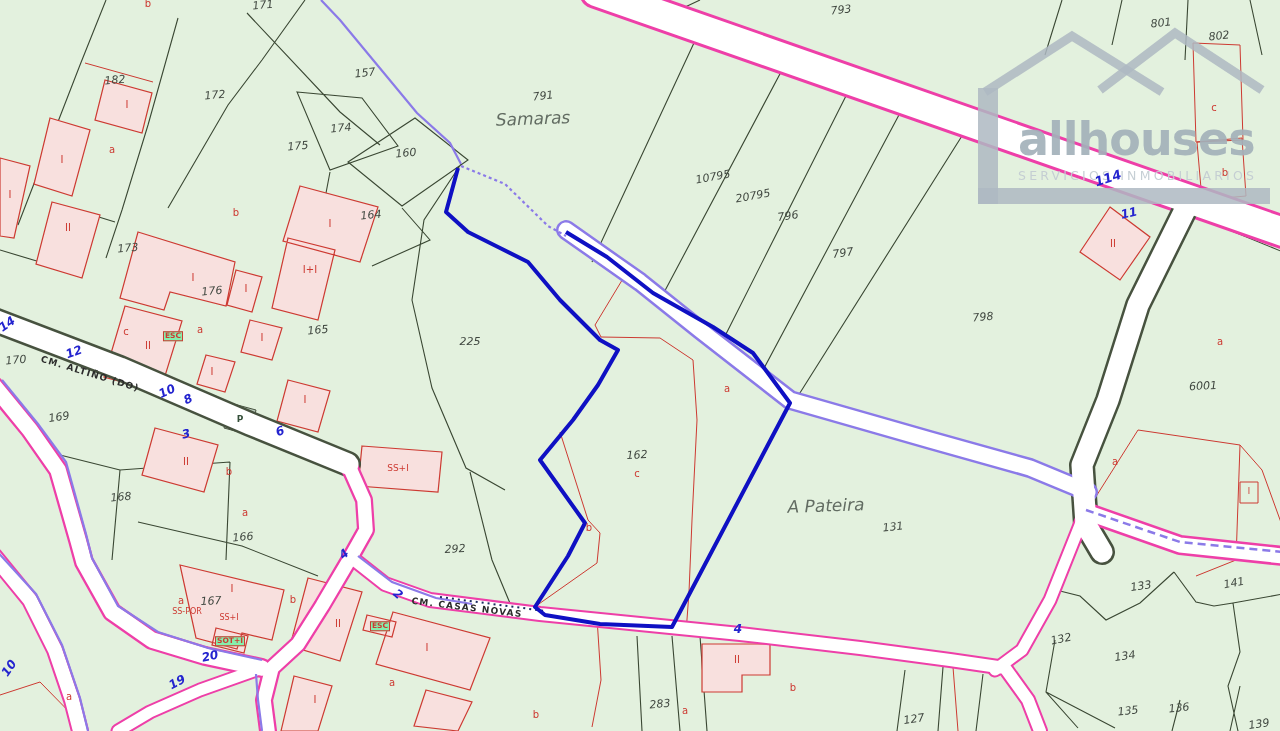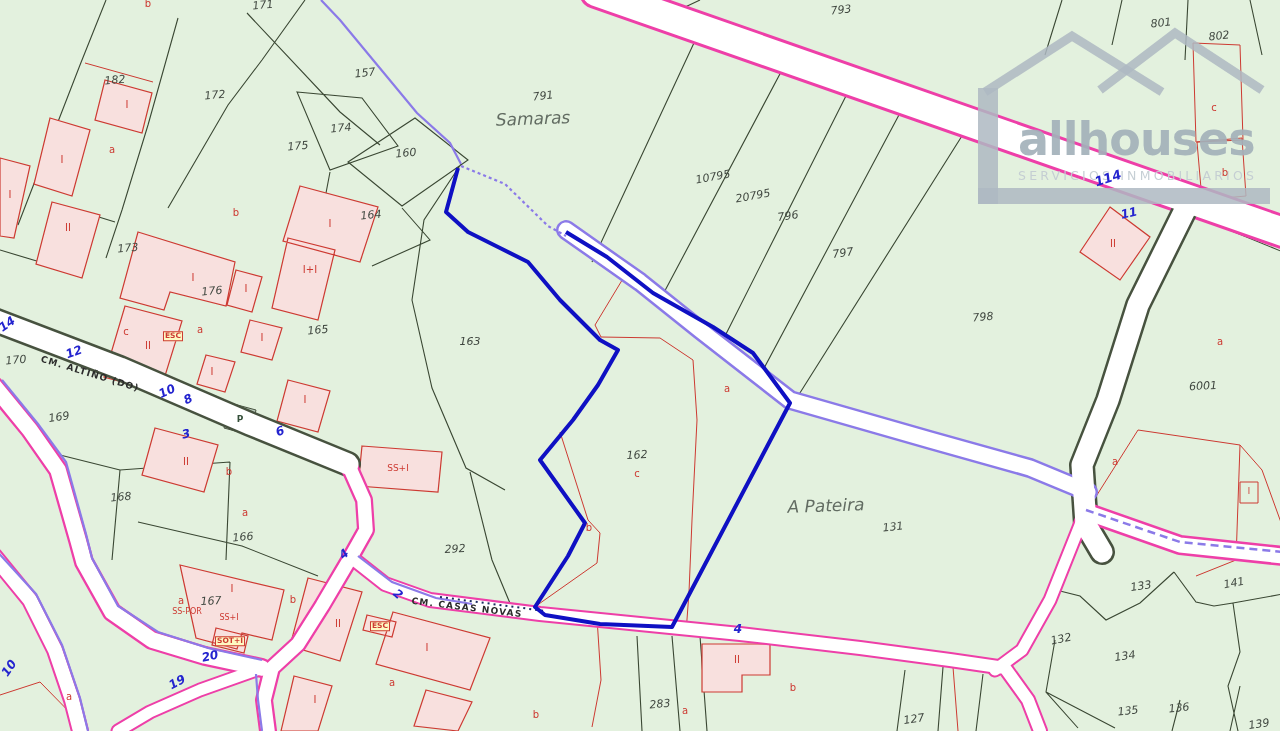--- a/index.html
+++ b/index.html
@@ -7,21 +7,21 @@
          overflow:hidden;font-family:"DejaVu Sans",sans-serif;}
   .stage svg{position:absolute;left:0;top:0;}
   .labels{position:absolute;left:0;top:0;width:100%;height:100%;pointer-events:none;}
   .lbl{position:absolute;line-height:1;white-space:nowrap;transform-origin:center;}
   .parcels{font-family:"DejaVu Sans",sans-serif;font-style:italic;font-size:11px;color:var(--parcel-text);}
   .places{font-family:"DejaVu Sans",sans-serif;font-style:italic;font-size:17px;color:var(--place-text);}
   .streets{font-family:"DejaVu Sans",sans-serif;font-style:italic;font-weight:700;font-size:12px;color:var(--street-number);}
   .buildings{font-family:"DejaVu Sans",sans-serif;font-size:10px;color:var(--red-text);}
   .reds{font-family:"DejaVu Sans",sans-serif;font-size:10px;color:var(--red-text);}
   .boxes{font-family:"DejaVu Sans",sans-serif;font-weight:700;font-size:7.5px;color:var(--red-text);
-         background:#fef9c3;border:1px solid var(--red-text);padding:0 1px;}
+         background:#86efac;border:1px solid var(--red-text);padding:0 1px;}
   .roadnames{font-family:"DejaVu Sans",sans-serif;font-weight:600;font-size:9px;color:#2c2c2c;letter-spacing:1.2px;}
   .special{font-family:"DejaVu Sans",sans-serif;font-weight:700;font-size:9px;color:#35503a;}
   
   .pline{stroke:var(--parcel-line);stroke-width:1.1;fill:none;}
   .rline{stroke:var(--red-line);stroke-width:1;fill:none;}
   .bldg{fill:var(--building-fill);stroke:var(--red-line);stroke-width:1.2;}
   .bldg-gray{fill:#bccdbd;stroke:var(--road-edge);stroke-width:1;}
   .edge-m{stroke:var(--road-magenta);fill:none;stroke-linejoin:round;stroke-linecap:round;}
   .edge-k{stroke:var(--road-edge);fill:none;stroke-linejoin:round;stroke-linecap:round;}
   .edge-v{stroke:var(--violet);fill:none;stroke-linejoin:round;stroke-linecap:round;}
@@ -118,21 +118,21 @@
       <span class="lbl parcels" style="left: 215px; top: 95px; transform: translate(-50%, -50%) rotate(-5deg);">172</span>
       <span class="lbl parcels" style="left: 365px; top: 73px; transform: translate(-50%, -50%) rotate(-6deg);">157</span>
       <span class="lbl parcels" style="left: 341px; top: 128px; transform: translate(-50%, -50%) rotate(-5deg);">174</span>
       <span class="lbl parcels" style="left: 298px; top: 146px; transform: translate(-50%, -50%) rotate(-5deg);">175</span>
       <span class="lbl parcels" style="left: 406px; top: 153px; transform: translate(-50%, -50%) rotate(-5deg);">160</span>
       <span class="lbl parcels" style="left: 371px; top: 215px; transform: translate(-50%, -50%) rotate(-5deg);">164</span>
       <span class="lbl parcels" style="left: 128px; top: 248px; transform: translate(-50%, -50%) rotate(-5deg);">173</span>
       <span class="lbl parcels" style="left: 212px; top: 291px; transform: translate(-50%, -50%) rotate(-5deg);">176</span>
       <span class="lbl parcels" style="left: 318px; top: 330px; transform: translate(-50%, -50%) rotate(-5deg);">165</span>
       <span class="lbl parcels" style="left: 16px; top: 360px; transform: translate(-50%, -50%) rotate(-5deg);">170</span>
-      <span class="lbl parcels" style="left: 470px; top: 341px; transform: translate(-50%, -50%);">163</span>
+      <span class="lbl parcels" style="left: 470px; top: 341px; transform: translate(-50%, -50%);">225</span>
       <span class="lbl parcels" style="left: 59px; top: 417px; transform: translate(-50%, -50%) rotate(-8deg);">169</span>
       <span class="lbl parcels" style="left: 121px; top: 497px; transform: translate(-50%, -50%) rotate(-5deg);">168</span>
       <span class="lbl parcels" style="left: 243px; top: 537px; transform: translate(-50%, -50%) rotate(-5deg);">166</span>
       <span class="lbl parcels" style="left: 211px; top: 601px; transform: translate(-50%, -50%) rotate(-3deg);">167</span>
       <span class="lbl parcels" style="left: 455px; top: 549px; transform: translate(-50%, -50%) rotate(-3deg);">292</span>
       <span class="lbl parcels" style="left: 637px; top: 455px; transform: translate(-50%, -50%) rotate(-3deg);">162</span>
       <span class="lbl parcels" style="left: 893px; top: 527px; transform: translate(-50%, -50%) rotate(-6deg);">131</span>
       <span class="lbl parcels" style="left: 543px; top: 96px; transform: translate(-50%, -50%) rotate(-6deg);">791</span>
       <span class="lbl parcels" style="left: 841px; top: 10px; transform: translate(-50%, -50%) rotate(-6deg);">793</span>
       <span class="lbl parcels" style="left: 713px; top: 177px; transform: translate(-50%, -50%) rotate(-10deg);">10795</span>

